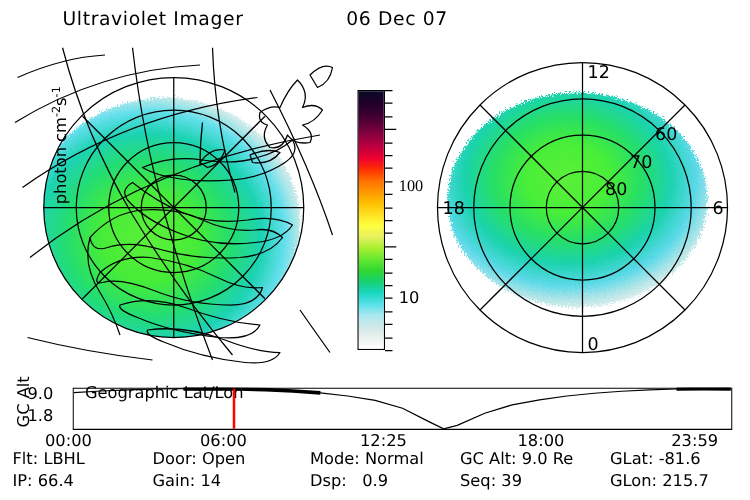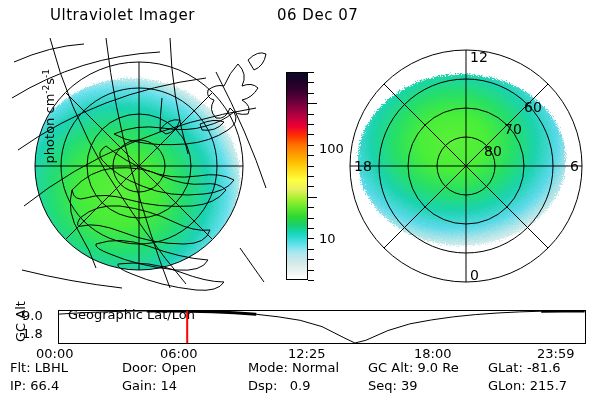--- a/index.html
+++ b/index.html
@@ -25,21 +25,21 @@
   #apex{left:338px;top:38px;width:256px;height:256px;}
   .plotsvg{display:block;width:100%;height:100%;}
 
   
   #cbar{left:286px;top:72px;width:22px;height:208px;border:1px solid #000;box-sizing:border-box;}
   #cbar .grad{position:absolute;inset:0;}
   .cb-ticks{position:absolute;left:308px;top:72px;width:6px;height:208px;}
   .cb-ticks i{position:absolute;left:0;width:6px;height:1px;background:#000;display:block;}
   .cb-ticks i.major{width:9px;}
   .cb-lab{position:absolute;font-size:13px;white-space:nowrap;}
-  #cb100{left:319px;top:141px;}
+  #cb100{left:319px;top:141px;font-family:Liberation Serif, serif;}
   #cb10{left:319px;top:231px;}
   #cbtitle{
     position:absolute;left:-36px;top:108px;width:170px;
     transform:rotate(-90deg);transform-origin:center center;
     font-size:13px;text-align:center;white-space:nowrap;
   }
   #cbtitle sup{font-size:9px;vertical-align:super;}
 
   
   .caption{position:absolute;font-size:13px;white-space:nowrap;margin-top:14px;}

